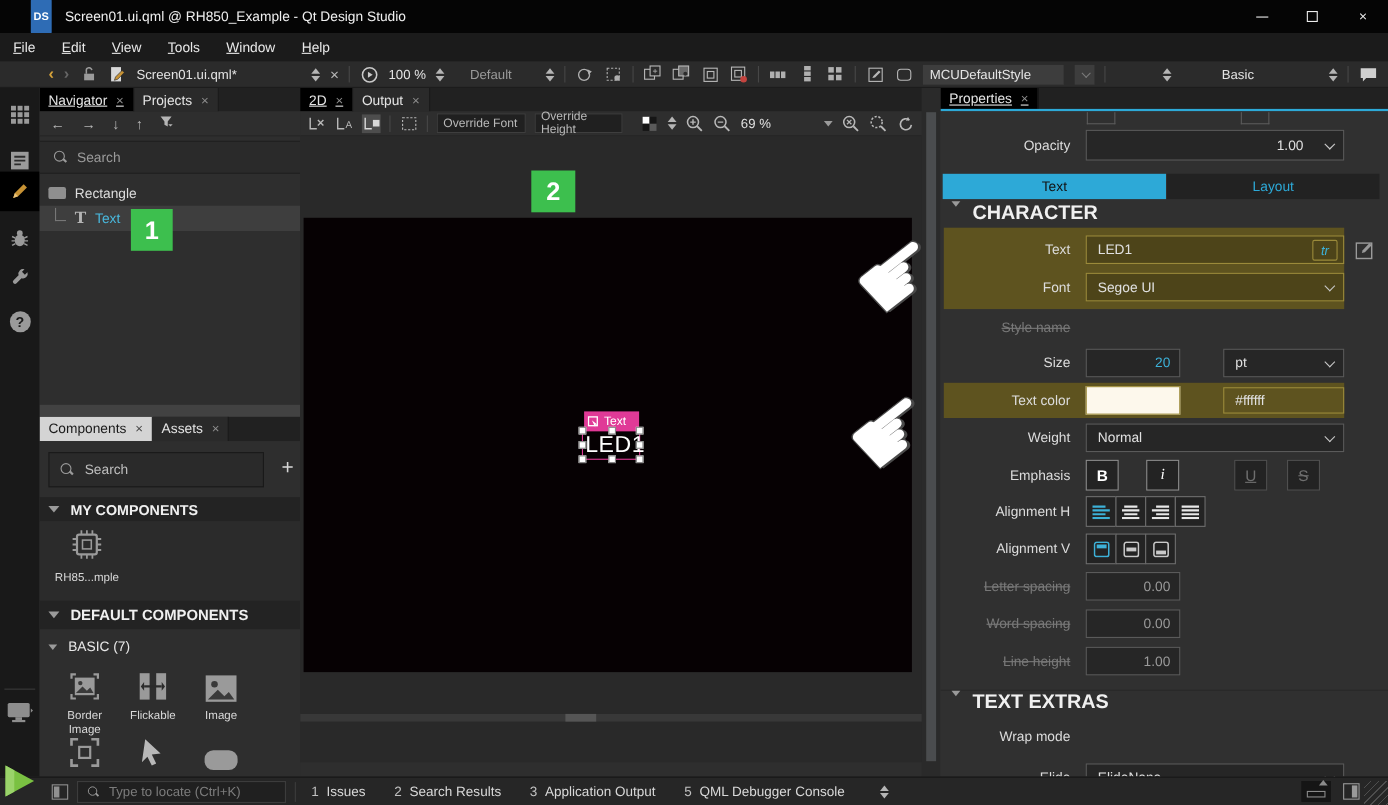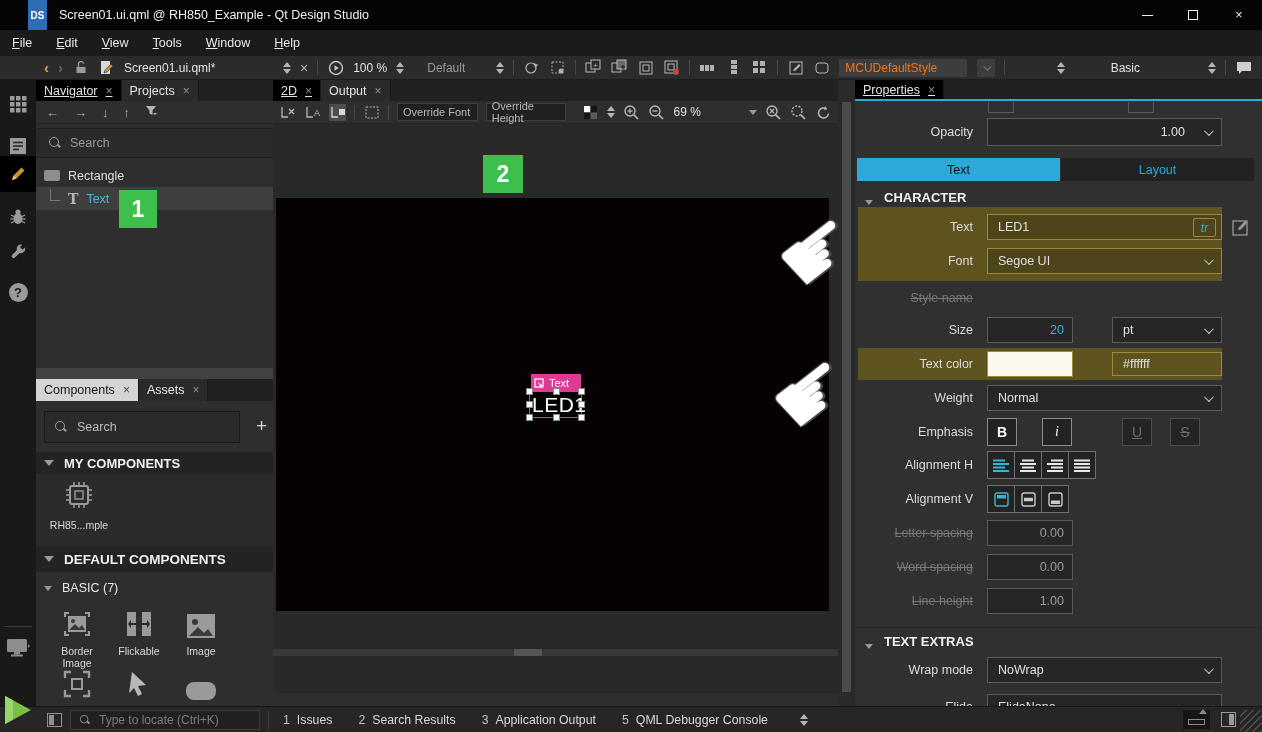--- a/index.html
+++ b/index.html
@@ -29,21 +29,21 @@
              border-bottom:1px solid #1c1c1c; display:flex; align-items:center; gap:9px; padding:0 10px 0 44px; font-size:12px; }
   .vsep { width:1px; height:15px; background:#474747; flex:none; }
   .chev { display:inline-block; width:7px; height:7px; border-right:1.6px solid #c9c9c9; border-bottom:1.6px solid #c9c9c9; transform:rotate(45deg) translateY(-2px); }
   .chev.dim { border-color:#7a7a7a; }
   .spin { display:inline-flex; flex-direction:column; gap:2px; }
   .spin i { display:block; width:0; height:0; border-left:4px solid transparent; border-right:4px solid transparent; }
   .spin i.up { border-bottom:5px solid #b5b5b5; }
   .spin i.dn { border-top:5px solid #b5b5b5; }
   .tb-txt { color:#e3e3e3; }
   .tb-dim { color:#9a9a9a; }
-  .mcu-field { display:flex; align-items:center; background:#3d3d3d; height:18px; padding:0 6px; color:#f97316; min-width:128px; }
+  .mcu-field { display:flex; align-items:center; background:#3d3d3d; height:18px; padding:0 6px; color:#e5e5e5; min-width:128px; }
   .mcu-caret { background:#3d3d3d; height:18px; width:18px; display:flex; align-items:center; justify-content:center; margin-left:1px; }
   .iconbox { width:17px; height:17px; display:flex; align-items:center; justify-content:center; flex:none; }
 
   
   .main { position:absolute; top:80px; left:0; width:1262px; height:626px; }
 
   
   .iconstrip { position:absolute; left:0; top:0; width:36px; height:626px; background:#191919; }
   .strip-ico { position:absolute; left:0; width:36px; height:32px; display:flex; align-items:center; justify-content:center; }
   .pencil-active { background:#000; height:36px; }
@@ -105,21 +105,21 @@
   .props { position:absolute; left:855px; top:0; width:407px; height:626px; background:#303030; overflow:hidden; }
   .props-underline { position:absolute; left:0; top:19px; width:407px; height:2px; }
   .cutbox { position:absolute; top:22px; width:26px; height:11px; border:1px solid #5a5a5a; border-top:none; }
   .prow { position:absolute; left:0; width:407px; height:30px; }
   .plabel { position:absolute; left:0; top:0; width:118px; height:100%; display:flex; align-items:center; justify-content:flex-end; color:#dcdcdc; font-size:12.5px; }
   .plabel.off { color:#787878; text-decoration:line-through; }
   .pfield { position:absolute; left:132px; top:2px; width:235px; height:26px; background:#262626; border:1px solid #5a5a5a; display:flex; align-items:center; padding:0 10px; color:#e0e0e0; }
   .pfield .chevr { position:absolute; right:10px; }
   .pfield.off { background:transparent; border-color:#4f4f4f; color:#8a8a8a; }
   .subtab { position:absolute; top:0; height:23px; display:flex; align-items:center; justify-content:center; font-size:12.5px; }
-  .sect { display:flex; align-items:flex-end; gap:11px; padding-left:10px; color:#f0f0f0; font-weight:bold; font-size:13px; }
+  .sect { display:flex; align-items:flex-start; gap:11px; padding-left:10px; color:#f0f0f0; font-weight:bold; font-size:18px; }
   .olive { position:absolute; left:3px; width:364px; background:#5e531f; }
   .trbadge { position:absolute; right:5px; top:3px; width:23px; height:19px; border:1px solid #9b8a3a; border-radius:2px; color:#3db1d8; font-style:italic; font-size:12px; display:flex; align-items:center; justify-content:center; }
   .ebtn { position:absolute; top:1px; width:30px; height:28px; background:#232323; border:1px solid #8c8c8c; display:flex; align-items:center; justify-content:center; color:#fff; font-size:14px; }
   .ebtn.off { border-color:#4f4f4f; color:#6f6f6f; }
   .abtn { position:absolute; top:1px; width:28px; height:28px; background:#232323; border:1px solid #6f6f6f; display:flex; align-items:center; justify-content:center; }
   .sfield { position:absolute; left:132px; top:2px; width:86px; height:26px; background:#262626; border:1px solid #5a5a5a; display:flex; align-items:center; justify-content:flex-end; padding-right:8px; color:#9a9a9a; }
   .editbtn { position:absolute; left:377px; top:138px; width:19px; height:19px; }
 
   
   .statusbar { position:absolute; left:0; top:706px; width:1262px; height:26px; background:#262626; border-top:1px solid #161616; }
@@ -834,24 +834,20 @@
             <span>1.00</span>
           </div>
       </div>
 
       <div class="prow sect" style="top:547px;height:22px;border-top:1px solid #282828;">
         <span class="caret-down" style="border-left-width:4px;border-right-width:4px;border-top-width:5px;"></span>
         <span>TEXT EXTRAS</span>
       </div>
       <div class="prow" style="top:575px;">
         <div class="plabel">Wrap mode</div>
-        <div class="pfield">
-          <span>NoWrap</span>
-          <span class="chevr chev"></span>
-        </div>
       </div>
       <div class="prow" style="top:612px;">
         <div class="plabel">Elide</div>
         <div class="pfield">
           <span>ElideNone</span>
           <span class="chevr chev"></span>
         </div>
       </div>
     </div>
   </div>

